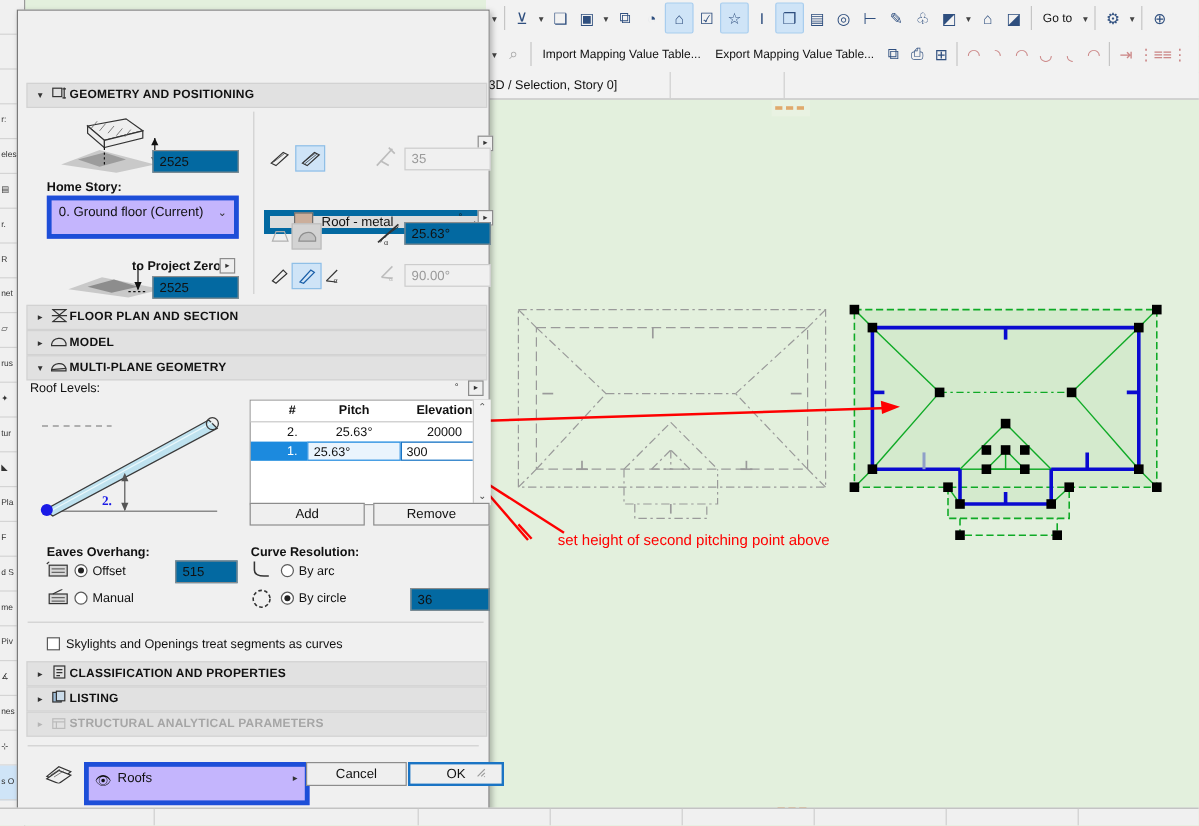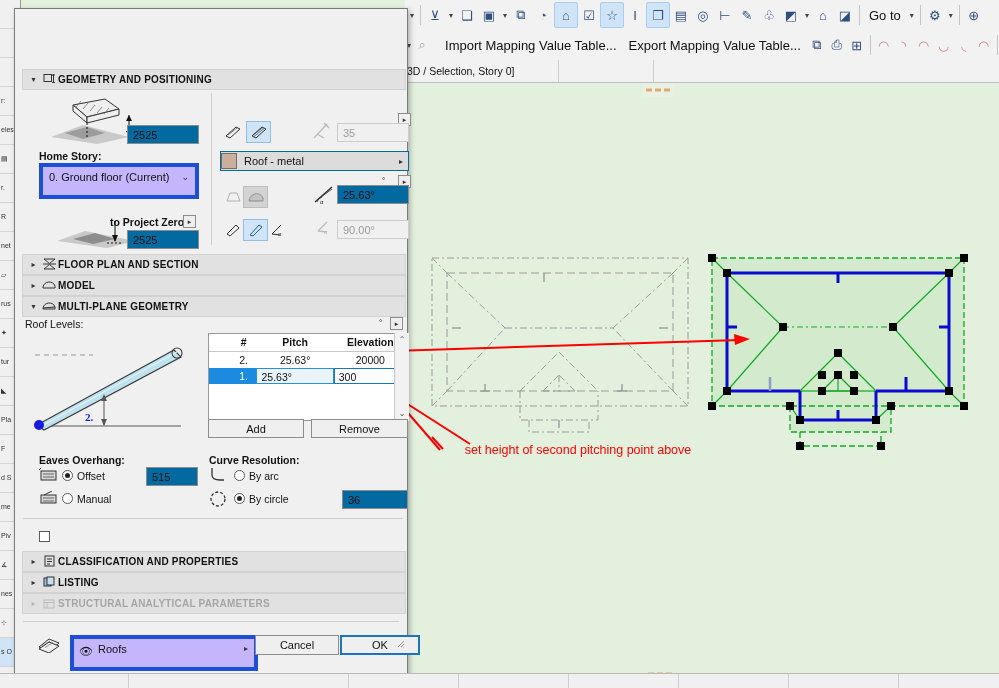--- a/index.html
+++ b/index.html
@@ -24,21 +24,21 @@
   #toolbar-second{left:405px;top:30px;width:594px;height:30px;background:#f2f2f2;border-bottom:1px solid #c8c8c8;}
   #infobar{left:405px;top:60px;width:594px;height:22px;background:#f2f2f2;border-bottom:1px solid #bdbdbd;
            font-size:10.5px;line-height:22px;padding-left:2px;color:#111;}
   #infobar .seg{position:absolute;top:0;height:22px;border-right:1px solid #cfcfcf;}
   .tb-row{display:flex;align-items:center;height:30px;gap:0px;padding-left:2px;}
   .tb-item{display:flex;align-items:center;justify-content:center;min-width:22px;height:24px;
      border-radius:2px;font-size:13px;color:#2f4f7f;cursor:default;}
   .tb-item.on{background:#cfe4f7;border:1px solid #a8cdee;}
   .tb-caret{font-size:8px;color:#444;width:10px;text-align:center;}
   .tb-sep{width:1px;height:20px;background:#c5c5c5;margin:0 3px;}
-  .tb-text{font-size:13px;color:#111;padding:0 6px;white-space:nowrap;}
+  .tb-text{font-size:10px;color:#111;padding:0 6px;white-space:nowrap;}
 
   
   #dialog{left:14px;top:8px;width:392px;height:667px;background:#f0f0f0;border:1px solid #7a7a7a;
      box-shadow:2px 2px 5px rgba(0,0,0,.28);}
   #dlg-title{height:26px;background:#ffffff;border-bottom:1px solid #e2e2e2;display:flex;align-items:center;padding:0 4px;}
   #dlg-title .t-ico{width:18px;text-align:center;}
   #dlg-title .t-text{font-size:11.5px;font-weight:bold;color:#111;margin-left:2px;}
   #dlg-title .t-btns{margin-left:auto;display:flex;align-items:center;}
   #dlg-title .t-btn{width:28px;height:24px;display:flex;align-items:center;justify-content:center;font-size:13px;color:#222;}
   #dlg-body{position:relative;height:641px;background:#f0f0f0;}
@@ -60,22 +60,22 @@
   .vdivider{position:absolute;width:1px;background:#cfcfcf;}
 
   .fld{position:absolute;background:#0369a1;border:1px solid #8c8c8c;height:19px;font-size:11px;
        line-height:19px;padding-left:5px;color:#111;box-sizing:border-box;}
   .fld.ro{background:#f0f0f0;border:1px solid #cccccc;color:#9a9a9a;}
   .lbl{position:absolute;font-size:10.5px;color:#111;}
   .combo{position:absolute;background:#c4b5fd;border:4px solid #1d4ed8;height:36px;font-size:11px;
        line-height:20px;padding-left:6px;color:#111;box-sizing:border-box;}
   .combo .cv{display:inline-block;}
   .combo .chev{position:absolute;right:6px;top:0;font-size:9px;color:#333;}
-  .matbox{position:absolute;height:20px;background:#dcdcdc;border:1px solid #0369a1;box-sizing:border-box;
-          display:flex;align-items:center;padding-left:0;}
+  .matbox{position:absolute;height:20px;background:#dcdcdc;border:5px solid #0369a1;box-sizing:border-box;
+          display:flex;align-items:center;padding-left:20px;margin-top:24px;}
   .matbox .sw{width:14px;height:14px;background:#cbae9b;border:1px solid #6e6e6e;}
   .matbox .mt{font-size:11px;margin-left:7px;color:#111;}
   .matbox .mr{margin-left:auto;margin-right:5px;font-size:8px;color:#333;}
   .smallbtn{position:absolute;width:13px;height:13px;background:#efefef;border:1px solid #8c8c8c;
       font-size:7px;line-height:12px;text-align:center;color:#333;box-sizing:border-box;}
   .tgl{position:absolute;width:25px;height:22px;display:flex;align-items:center;justify-content:center;box-sizing:border-box;}
   .tgl.on{background:#cfe4f7;border:1px solid #8fbfe6;}
   .tgl.gray{background:#d3d3d3;border:1px solid #bdbdbd;}
 
   
@@ -621,20 +621,21 @@
       <svg class="abs" style="left:194px;top:175px;" width="18" height="18" viewBox="0 0 18 18">
         <circle cx="9" cy="9" r="7" fill="none" stroke="#333" stroke-width="1.3" stroke-dasharray="3,2"></circle>
       </svg>
       <div class="radio on" style="left:219px;top:178px;"></div>
       <div class="lbl" style="left:234px;top:178px;">By circle</div>
       <div class="fld" style="left:327px;top:175px;width:66px;">36</div>
 
       <div class="divider" style="left:8px;top:203px;width:380px;"></div>
 
       <div class="chk" style="left:24px;top:216px;"></div>
+      <div class="lbl" style="left:40px;top:216px;">Skylights and Openings treat segments as curves</div>
     </div>
 
     <div class="section" style="top:542px;">
       <span class="arrow">▸</span>
       <span class="sec-ico">
         <svg width="11" height="12" viewBox="0 0 11 12">
             <rect x="1" y="1" width="9" height="10" fill="none" stroke="#333"></rect>
             <line x1="3" y1="4" x2="8" y2="4" stroke="#333"></line>
             <line x1="3" y1="6.5" x2="8" y2="6.5" stroke="#333"></line>
             <line x1="3" y1="9" x2="6" y2="9" stroke="#333"></line>

